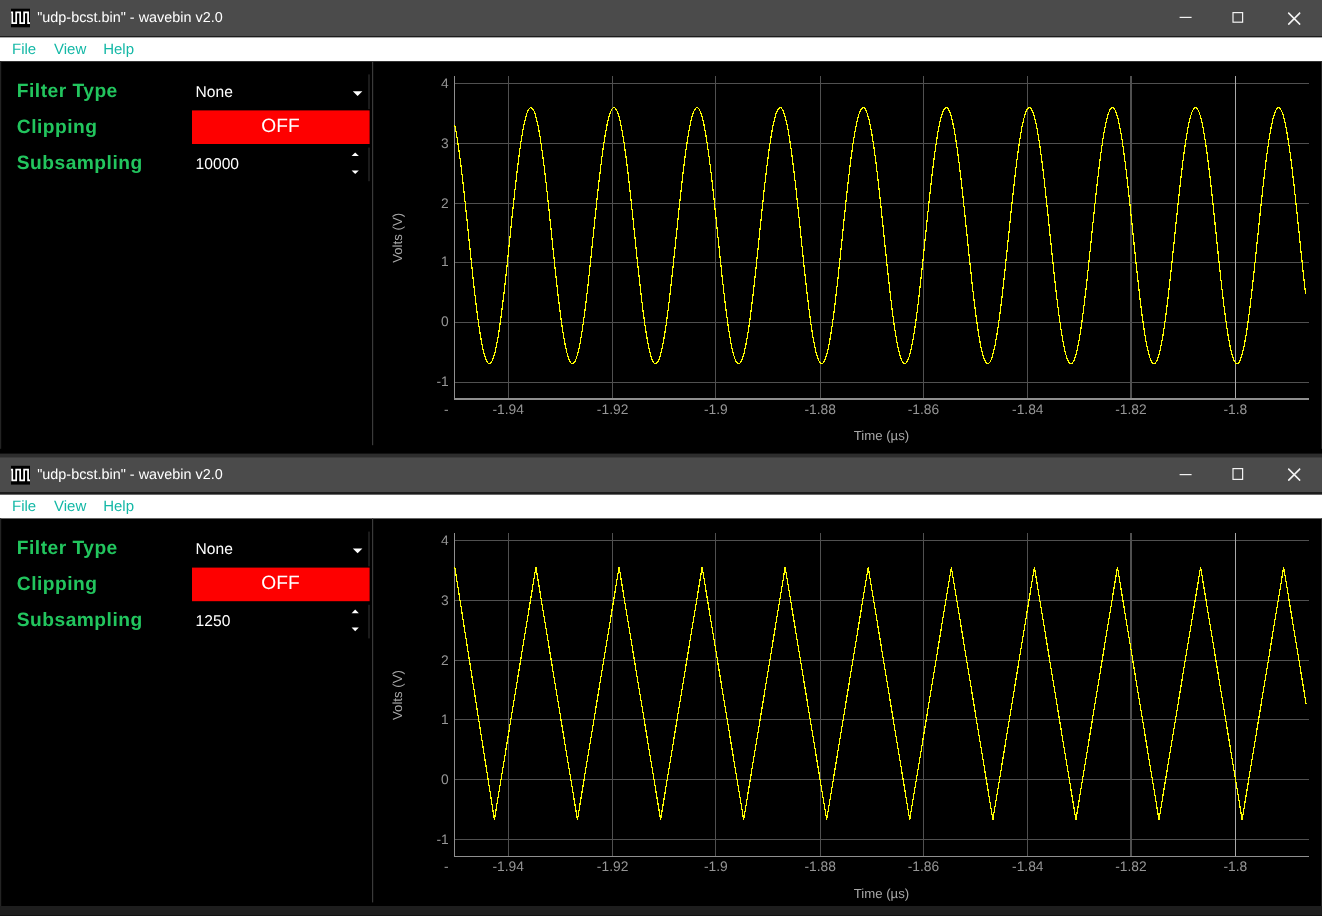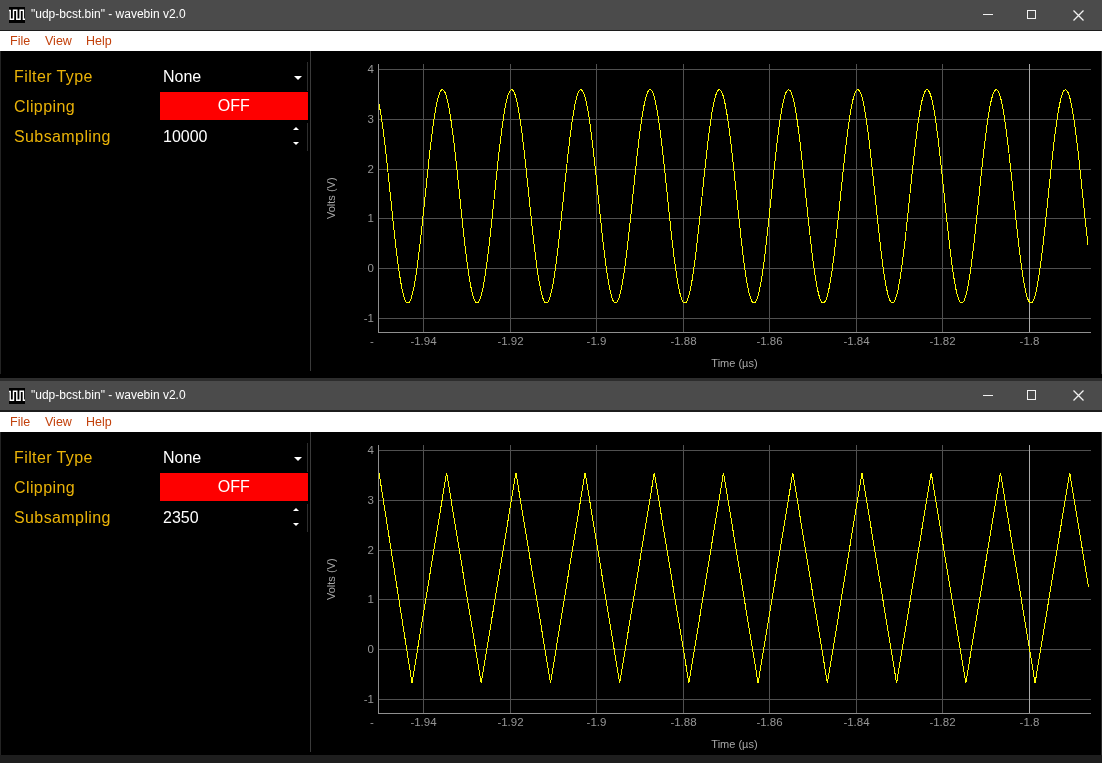--- a/index.html
+++ b/index.html
@@ -1,21 +1,21 @@
 <!DOCTYPE html>
 <html><head><meta charset="utf-8"><style>
 *{margin:0;padding:0;box-sizing:border-box}
 html,body{width:1102px;height:763px;background:#000;overflow:hidden;font-family:"Liberation Sans",sans-serif}
 .tb{position:absolute;left:0;width:1102px;background:#4b4b4b}
 .ttl{position:absolute;left:31px;font-size:12px;color:#fff}
 .icn{position:absolute}
 .mb{position:absolute;left:0;width:1102px;height:20px;background:#fff}
-.mi{position:absolute;font-size:12.5px;color:#c2410c;line-height:20px}
-.lbl{position:absolute;font-size:16px;font-weight:normal;letter-spacing:0.4px;color:#eab308;white-space:nowrap;line-height:20px}
-.val{position:absolute;font-size:16px;color:#fff;white-space:nowrap;line-height:20px}
+.mi{position:absolute;font-size:12.5px;color:#14b8a6;line-height:20px}
+.lbl{position:absolute;font-size:16px;font-weight:bold;letter-spacing:0.4px;color:#22c55e;white-space:nowrap;line-height:20px}
+.val{position:absolute;font-size:13px;color:#fff;white-space:nowrap;line-height:20px}
 </style></head><body>
 <div class="tb" style="top:0px;height:29.5px"></div>
 <svg class="icn" style="left:8.8px;top:7px" width="16" height="16" viewBox="0 0 16 16">
     <rect x="0" y="0" width="16" height="16" fill="#000"></rect>
     <path d="M0 3.4 H1.2 V12.3 H4.5 V3.3 H7.8 V12.3 H11.1 V3.3 H14.4 V12.3 H16" fill="none" stroke="#fff" stroke-width="1.45"></path>
   </svg>
 <div class="ttl" style="top:0px;height:29.5px;line-height:29.5px">"udp-bcst.bin" - wavebin v2.0</div>
 <div style="position:absolute;left:982.5px;top:14.25px;width:10px;height:1px;background:#f2f2f2"></div>
 <div style="position:absolute;left:1026.8px;top:9.75px;width:9.5px;height:9.5px;border:1px solid #f2f2f2"></div>
 <svg style="position:absolute;left:1073px;top:9.75px" width="11" height="11" viewBox="0 0 11 11">
@@ -95,21 +95,21 @@
 <div class="mi" style="left:86px;top:411.5px">Help</div>
 <div style="position:absolute;left:0;top:410px;width:1102px;height:1.5px;background:#1c1c1c"></div>
 <div class="lbl" style="left:14px;top:448px">Filter Type</div>
 <div class="lbl" style="left:14px;top:478px">Clipping</div>
 <div class="lbl" style="left:14px;top:508px">Subsampling</div>
 <div class="val" style="left:163px;top:448px">None</div>
 <div style="position:absolute;left:293.5px;top:457px;width:0;height:0;border-left:4.5px solid transparent;border-right:4.5px solid transparent;border-top:4.5px solid #fff"></div>
 <div style="position:absolute;left:307px;top:443px;width:1px;height:28.5px;background:#2e2e2e"></div>
 <div style="position:absolute;left:160px;top:472.5px;width:147.5px;height:28.5px;background:#fe0000"></div>
 <div style="position:absolute;left:160px;top:472.5px;width:147.5px;height:28.5px;line-height:28.5px;text-align:center;font-size:16px;color:#fff">OFF</div>
-<div class="val" style="left:163px;top:508px">2350</div>
+<div class="val" style="left:163px;top:508px">1250</div>
 <div style="position:absolute;left:293px;top:507.5px;width:0;height:0;border-left:3.2px solid transparent;border-right:3.2px solid transparent;border-bottom:3.5px solid #fff"></div>
 <div style="position:absolute;left:293px;top:522.5px;width:0;height:0;border-left:3.2px solid transparent;border-right:3.2px solid transparent;border-top:3.5px solid #fff"></div>
 <div style="position:absolute;left:307px;top:503.5px;width:1px;height:28.5px;background:#2e2e2e"></div>
 <div style="position:absolute;left:309.5px;top:432px;width:1.5px;height:320px;background:#3a3a3a"></div>
 <svg style="position:absolute;left:311px;top:432px" width="791" height="323" viewBox="0 0 791 323">
 <g shape-rendering="crispEdges">
 <line x1="67.5" y1="18.5" x2="779.5" y2="18.5" stroke="#505050" stroke-width="1"></line>
 <line x1="67.5" y1="68.5" x2="779.5" y2="68.5" stroke="#505050" stroke-width="1"></line>
 <line x1="67.5" y1="118.5" x2="779.5" y2="118.5" stroke="#505050" stroke-width="1"></line>
 <line x1="67.5" y1="167.5" x2="779.5" y2="167.5" stroke="#505050" stroke-width="1"></line>

